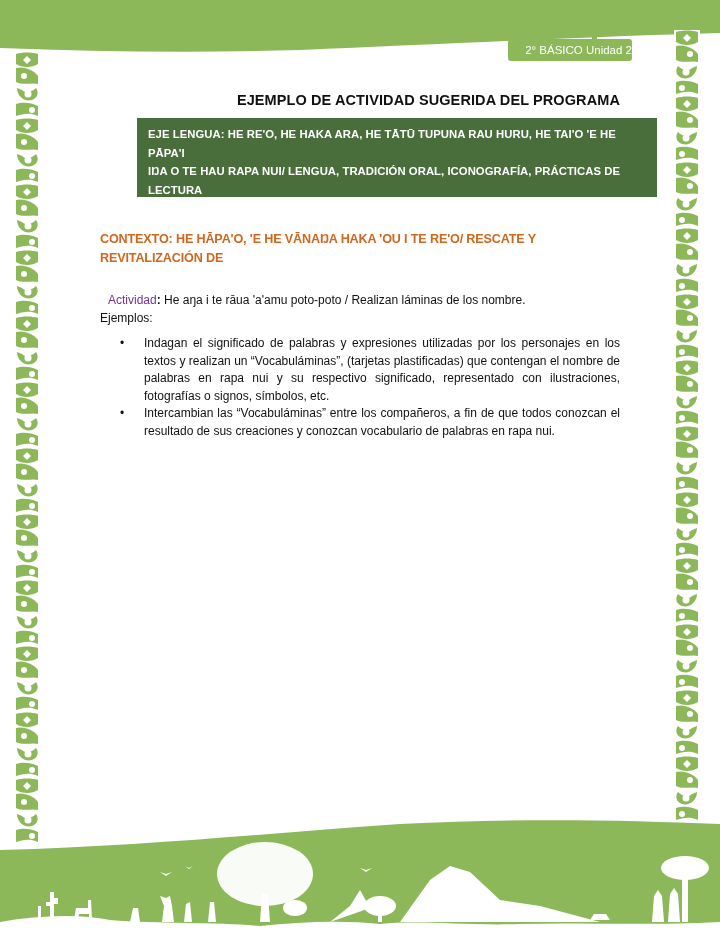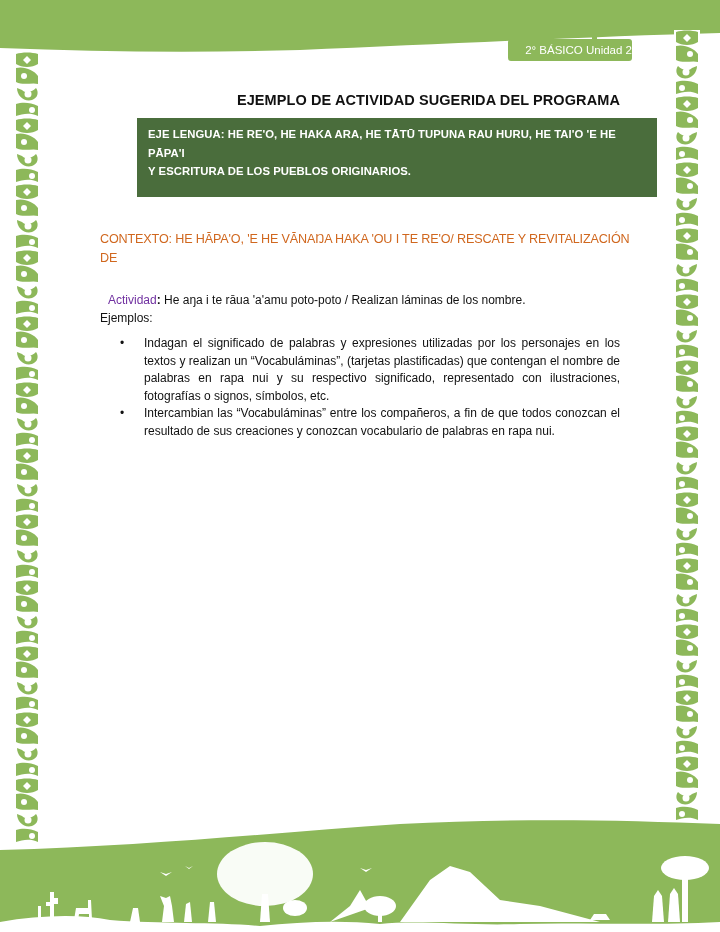--- a/index.html
+++ b/index.html
@@ -28,21 +28,21 @@
     }
     .eje-box {
       position: absolute; left: 100px; top: 118px; width: 520px; height: 79px;
       background: #4a6d3c; box-sizing: border-box; padding: 7px 10px 0 11px;
       color: #fff; font-weight: bold; font-size: 11.3px; line-height: 18.5px;
       letter-spacing: 0.05px;
       margin-left: 37px;
     }
     .contexto {
       position: absolute; left: 100px; top: 230px; width: 530px;
-      color: #d0671e; font-weight: normal; font-size: 12.6px; line-height: 18.5px;
+      color: #d0671e; font-weight: bold; font-size: 12.6px; line-height: 18.5px;
       letter-spacing: -0.15px;
     }
     .actividad-line {
       position: absolute; left: 108px; top: 292px; width: 520px;
       font-size: 12px; line-height: 16px; white-space: nowrap;
     }
     .act-label { color: #7030a0; margin-top: 9px; }
     .act-colon { color: #111; font-weight: bold; }
     .act-title { font-weight: normal; }
     .ejemplos {
@@ -96,20 +96,21 @@
       <circle cx="8" cy="58" r="3" fill="#ffffff"></circle>
     </pattern>
   </defs>
   <rect x="0" y="0" width="26" height="792" fill="url(#ornR)"></rect>
 </svg>
 
 <div class="page-title">EJEMPLO DE ACTIVIDAD SUGERIDA DEL PROGRAMA</div>
 
 <div class="eje-box">
   <div>EJE LENGUA: HE RE'O, HE HAKA ARA, HE TĀTŪ TUPUNA RAU HURU, HE TAI'O 'E HE PĀPA'I</div>
+  <div>IŊA O TE HAU RAPA NUI/ LENGUA, TRADICIÓN ORAL, ICONOGRAFÍA, PRÁCTICAS DE LECTURA</div>
   <div>Y ESCRITURA DE LOS PUEBLOS ORIGINARIOS.</div>
 </div>
 
 <div class="contexto">
   <div>CONTEXTO: HE HĀPA'O, 'E HE VĀNAŊA HAKA 'OU I TE RE'O/ RESCATE Y REVITALIZACIÓN DE</div>
 </div>
 
 <div class="actividad-line">
   <span class="act-label">Actividad</span><span class="act-colon">:</span>
   <span class="act-title">He aŋa i te rāua 'a'amu poto-poto</span><span style="white-space:pre"> / </span><span>Realizan láminas de los nombre.</span>

